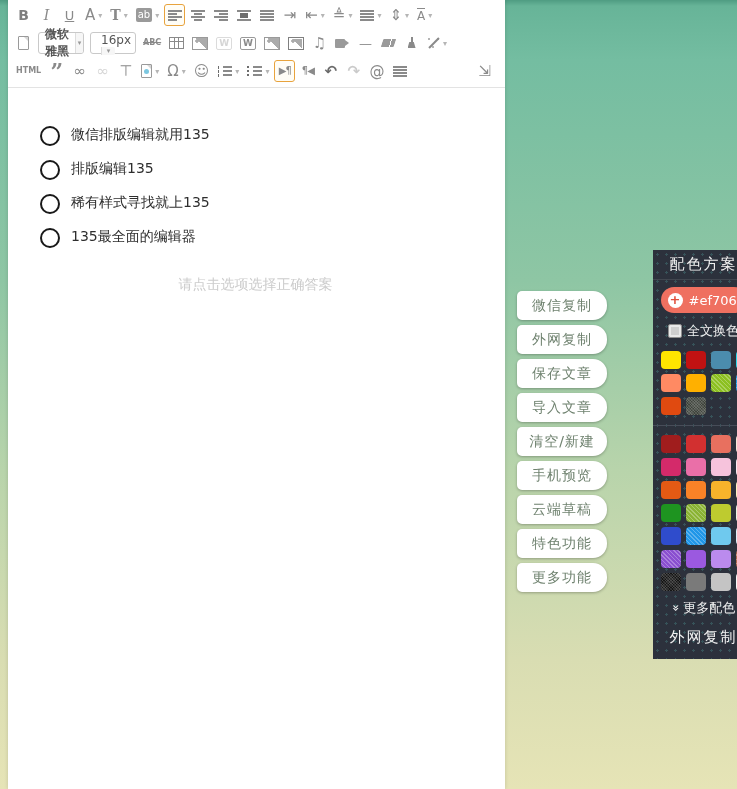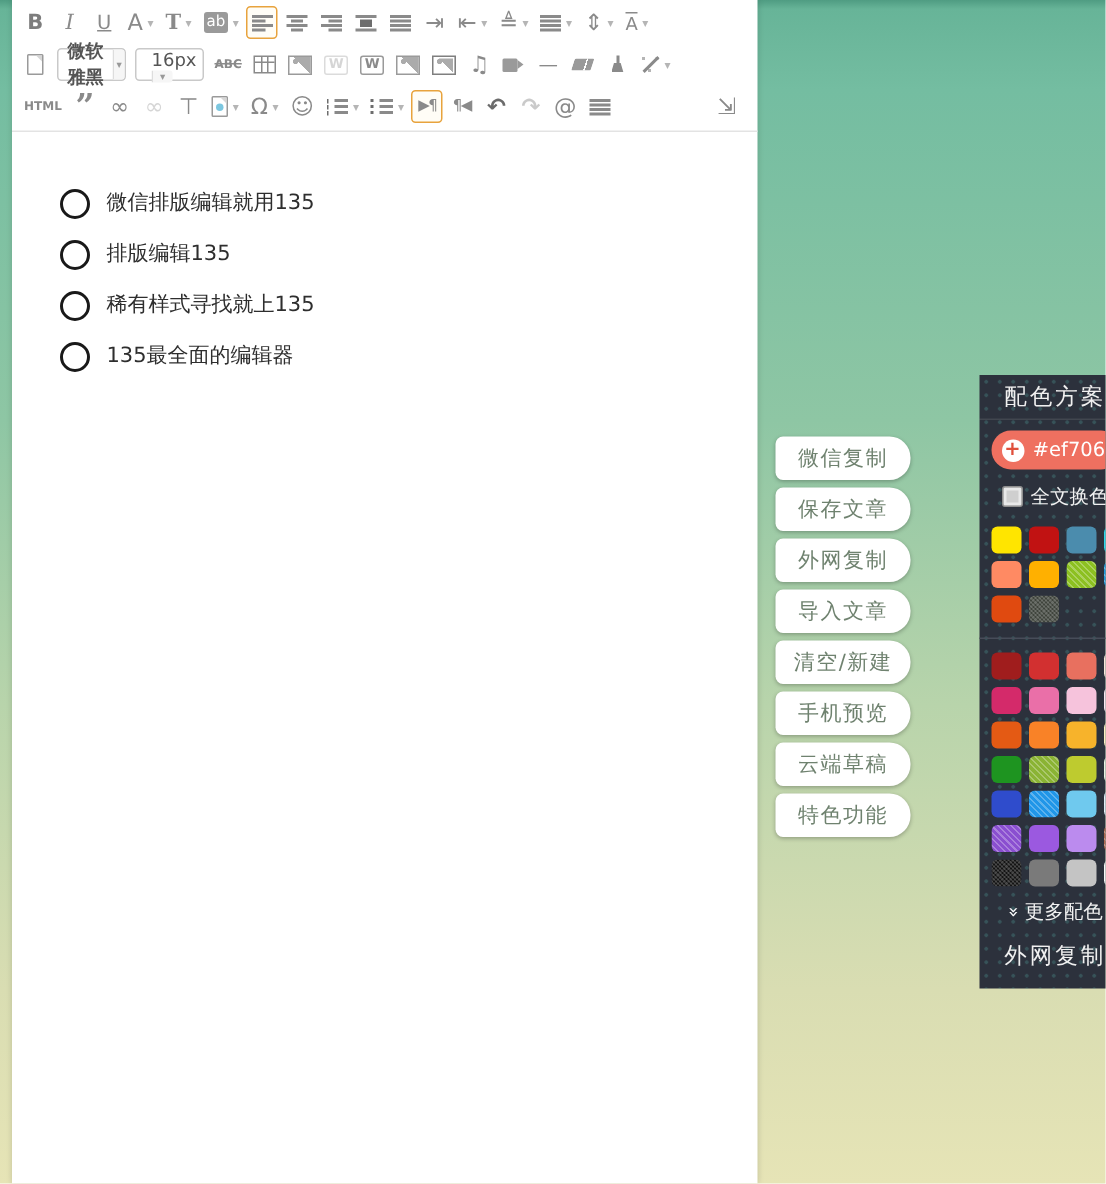--- a/index.html
+++ b/index.html
@@ -276,32 +276,34 @@
         </div>
         <div class="opt">
           <span class="radio"></span>
           <span class="optlabel">稀有样式寻找就上135</span>
         </div>
         <div class="opt">
           <span class="radio"></span>
           <span class="optlabel">135最全面的编辑器</span>
         </div>
       </div>
+    <div class="hint">请点击选项选择正确答案</div>
   </div>
 </div>
 
 <div class="sidebtns" id="sidebtns">
     <div class="sbtn">微信复制</div>
+    <div class="sbtn">外网复制</div>
     <div class="sbtn">保存文章</div>
-    <div class="sbtn">外网复制</div>
     <div class="sbtn">导入文章</div>
     <div class="sbtn">清空/新建</div>
     <div class="sbtn">手机预览</div>
     <div class="sbtn">云端草稿</div>
     <div class="sbtn">特色功能</div>
+    <div class="sbtn">更多功能</div>
   </div>
 
 <div class="panel">
   <div class="ptitle">配色方案</div>
   <div class="pill">
     <span class="plus">+</span>
     <span>#ef7060</span>
   </div>
   <div class="checkrow">
     <span class="cbox"></span>

